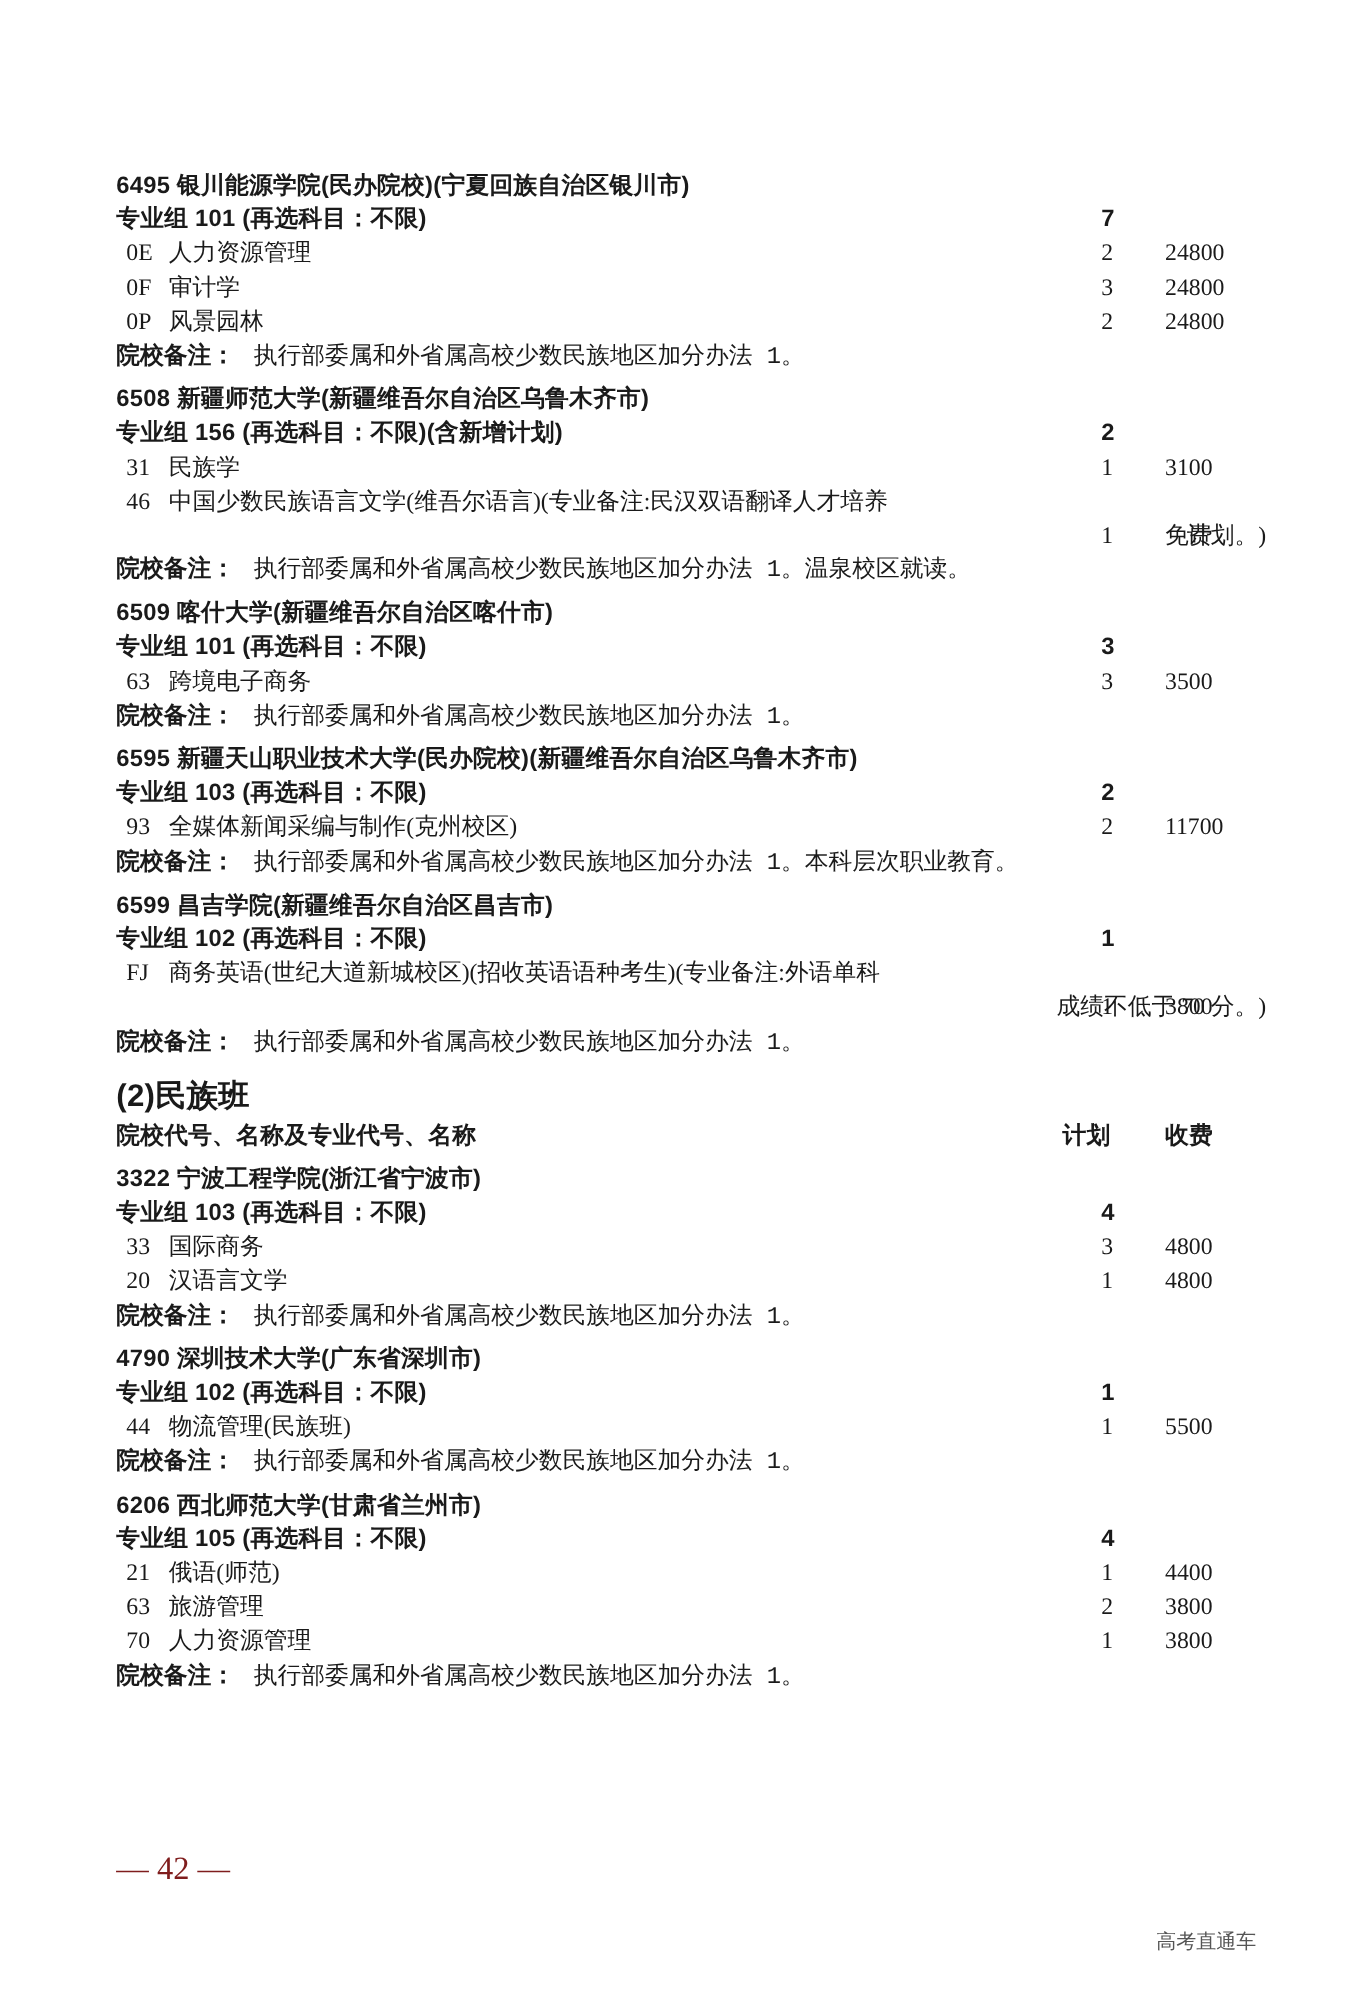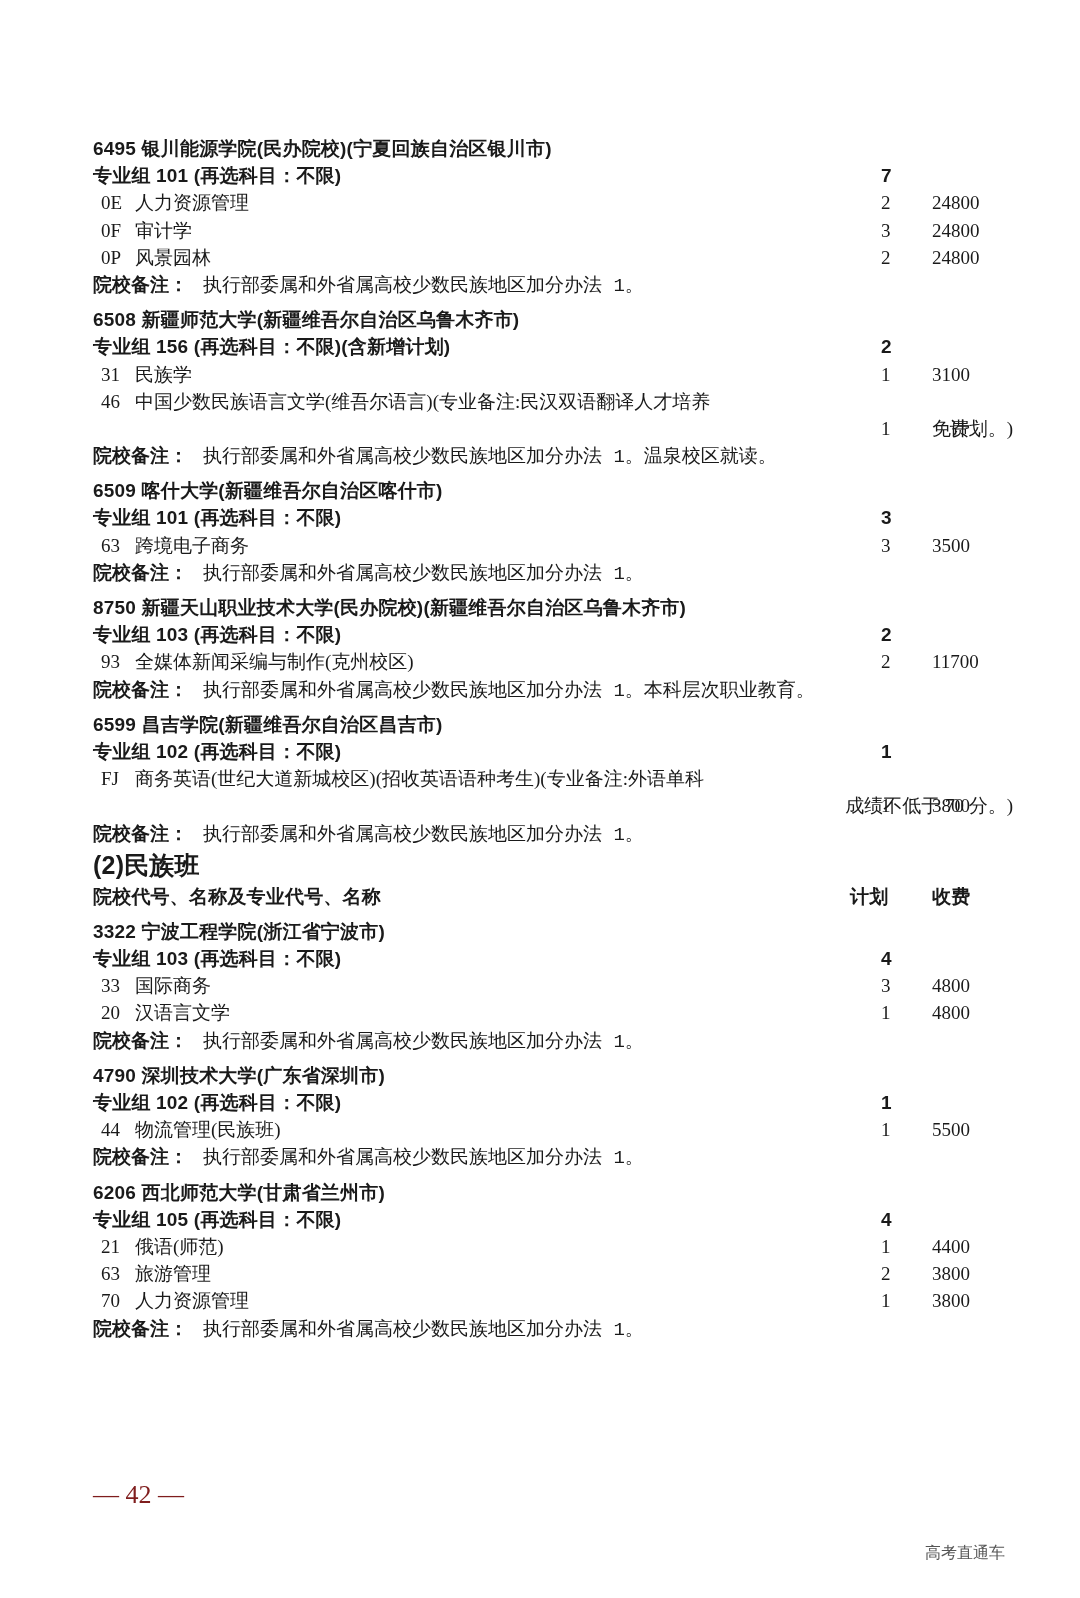--- a/index.html
+++ b/index.html
@@ -10,21 +10,21 @@
     .bold { font-family: "Liberation Sans", "DejaVu Sans", sans-serif; font-weight: 600; letter-spacing: 0.2px; }
     .serif { font-family: "Liberation Serif", "DejaVu Serif", serif; }
     .inst { margin-top: 8px; }
     .major .code { display: inline-block; width: 34px; padding-left: 8px; }
     .major .name { }
     .cont { padding-left: 42px; text-align: right; }
     .plan { position: absolute; left: 788px; top: 0; }
     .fee { position: absolute; left: 839px; top: 0; }
     .note-label { font-family: "Liberation Sans", "DejaVu Sans", sans-serif; font-weight: 600; margin-top: 44px; }
     .note-text { font-family: Liberation Mono, monospace; margin-left: 15px; }
-    .section-title { font-size: 25px; height: 36px; line-height: 36px; font-family: "Liberation Sans", "DejaVu Sans", sans-serif; }
+    .section-title { font-size: 25px; height: 36px; line-height: 36px; margin-top: 12px; font-family: "Liberation Sans", "DejaVu Sans", sans-serif; }
     .header-row .plan-h { position: absolute; left: 757px; }
     .header-row .fee-h { position: absolute; left: 839px; }
     .footer-page { position: absolute; left: 93px; top: 1480px; font-size: 26px; font-family: "Liberation Serif", "DejaVu Serif", serif; color: #7f1d1d; }
     .watermark { position: absolute; left: 925px; top: 1543px; font-size: 16px; color: #555; font-family: "DejaVu Sans", sans-serif; }
   </style>
 </head>
 <body>
 
 <div class="page">
   <div class="content" id="content">
@@ -45,21 +45,21 @@
           <div class="row serif cont"><span>计划。)</span><span class="plan">1</span><span class="fee">免费</span></div>
           <div class="row"><span class="note-label">院校备注：</span><span class="note-text">执行部委属和外省属高校少数民族地区加分办法 1。温泉校区就读。</span></div>
         </div>
         <div class="inst">
           <div class="row bold">6509 喀什大学(新疆维吾尔自治区喀什市)</div>
           <div class="row bold"><span>专业组 101 (再选科目：不限)</span><span class="plan">3</span></div>
           <div class="row serif major"><span class="code">63</span><span class="name">跨境电子商务</span><span class="plan">3</span><span class="fee">3500</span></div>
           <div class="row"><span class="note-label">院校备注：</span><span class="note-text">执行部委属和外省属高校少数民族地区加分办法 1。</span></div>
         </div>
         <div class="inst">
-          <div class="row bold">8750 新疆天山职业技术大学(民办院校)(新疆维吾尔自治区乌鲁木齐市)</div>
+          <div class="row bold">6595 新疆天山职业技术大学(民办院校)(新疆维吾尔自治区乌鲁木齐市)</div>
           <div class="row bold"><span>专业组 103 (再选科目：不限)</span><span class="plan">2</span></div>
           <div class="row serif major"><span class="code">93</span><span class="name">全媒体新闻采编与制作(克州校区)</span><span class="plan">2</span><span class="fee">11700</span></div>
           <div class="row"><span class="note-label">院校备注：</span><span class="note-text">执行部委属和外省属高校少数民族地区加分办法 1。本科层次职业教育。</span></div>
         </div>
         <div class="inst">
           <div class="row bold">6599 昌吉学院(新疆维吾尔自治区昌吉市)</div>
           <div class="row bold"><span>专业组 102 (再选科目：不限)</span><span class="plan">1</span></div>
           <div class="row serif major"><span class="code">FJ</span><span class="name">商务英语(世纪大道新城校区)(招收英语语种考生)(专业备注:外语单科</span></div>
           <div class="row serif cont"><span>成绩不低于 70 分。)</span><span class="plan">1</span><span class="fee">3800</span></div>
           <div class="row"><span class="note-label">院校备注：</span><span class="note-text">执行部委属和外省属高校少数民族地区加分办法 1。</span></div>

